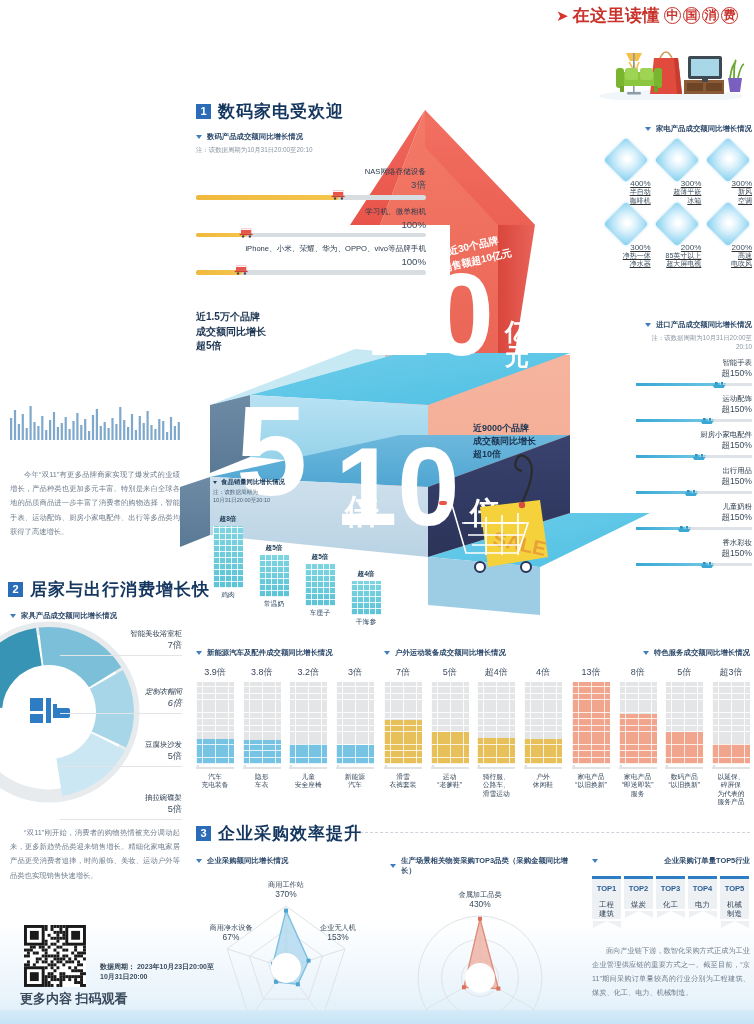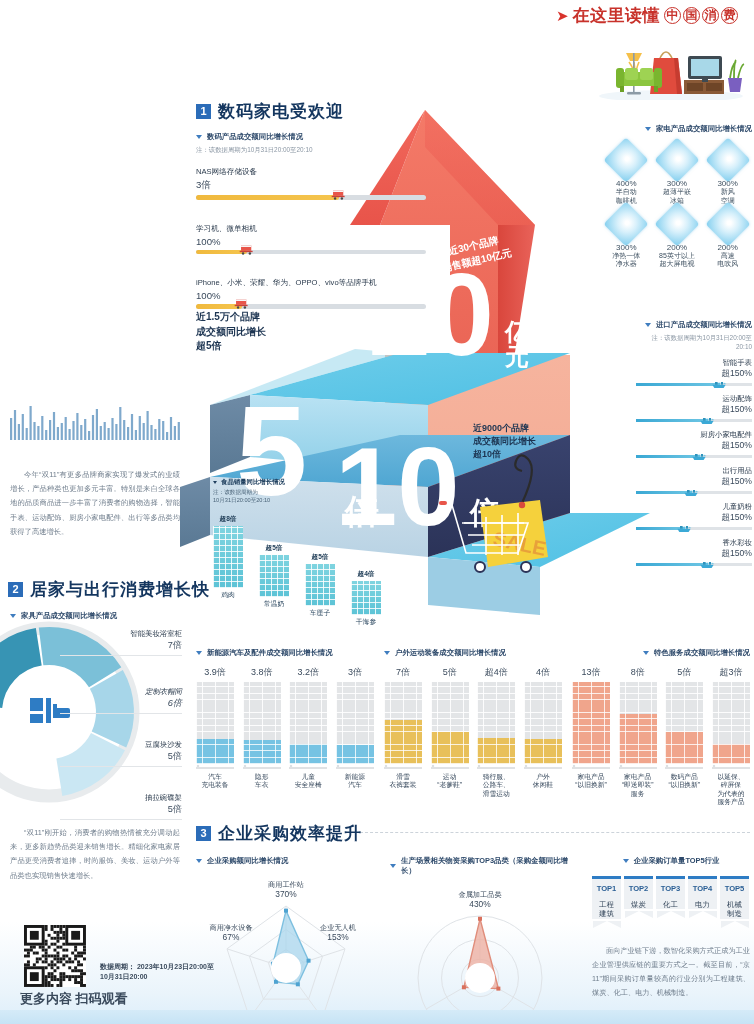--- a/index.html
+++ b/index.html
@@ -34,33 +34,33 @@
   .sec-title { font-size: 17px; font-weight: bold; color: #14365f; letter-spacing: 1px; }
   .sub-h { display: flex; align-items: center; gap: 5px; font-size: 7.4px;
            color: #2e4a6b; font-weight: bold; }
   .tri { width: 0; height: 0; border-left: 3.4px solid transparent;
          border-right: 3.4px solid transparent; border-top: 4.6px solid #3f7dbf; }
   .note { font-size: 6.4px; color: #8a96a3; margin-top: 4px; }
 
   
   #sec1 { position: absolute; left: 196px; top: 100px; width: 230px; }
   .s1list { margin-top: 12px; }
-  .s1row { margin-bottom: 24px; position: relative; }
+  .s1row { margin-bottom: 7px; position: relative; text-align: right; }
   .s1name { font-size: 7.6px; color: #2b3b4d; }
   .s1val { font-size: 9.6px; color: #3a4a5c; margin: 2px 0 3px; }
   .s1track { height: 4.5px; background: #d8dde2; border-radius: 2.5px;
              position: relative; width: 100%; }
   .s1fill { position: absolute; left: 0; top: 0; height: 4.5px;
             background: linear-gradient(90deg,#f0b93d,#f5c54e); border-radius: 2.5px; }
   .cart { position: absolute; top: -9px; width: 15px; height: 12px; }
 
   
   #diamonds { position: absolute; left: 602px; top: 124px; width: 150px; }
   .dgrid { display: grid; grid-template-columns: repeat(3,1fr); gap: 2px; margin-top: 10px; }
-  .dcell { text-align: center; }
+  .dcell { text-align: right; text-decoration: underline; }
   .dia { width: 32px; height: 32px; margin: 0 auto 3px;
          background: radial-gradient(circle at 50% 45%, #ffffff 8%, #d7f0fb 40%, #7ecdee 100%);
          transform: rotate(45deg); border-radius: 4px;
          box-shadow: 0 0 3px rgba(110,190,230,.5); }
   .dpct { font-size: 8px; color: #3f5161; }
   .dlab { font-size: 7px; color: #3f5161; line-height: 1.25; }
 
   
   #imports { position: absolute; left: 636px; top: 320px; width: 116px; }
   .iprow { margin-top: 8px; }
@@ -1094,21 +1094,21 @@
       </svg>
       <div id="radar2labels">
           <div class="rlab" style="left: 51px; top: -8px; width: 78px;">金属加工品类<b>430%</b></div>
           <div class="rlab" style="left: 104px; top: 126px; width: 78px;">爆破用品品类<b>154%</b></div>
           <div class="rlab" style="left: -2px; top: 126px; width: 78px;">化学品品类<b>135%</b></div>
         </div>
     </div>
   </div>
 
   <div id="r3">
-    <div class="sub-h" style="justify-content:center">
+    <div class="sub-h" style="justify-content:space-between">
       <span class="tri"></span>
       <span>企业采购订单量TOP5行业</span>
     </div>
     <div class="topgrid" id="topgrid">
         <div class="topcard">
           <div class="cap"></div>
           <div class="body">
      <div class="rank">TOP1</div>
      <div class="ind" style="white-space:pre-line">工程
 建筑</div>

